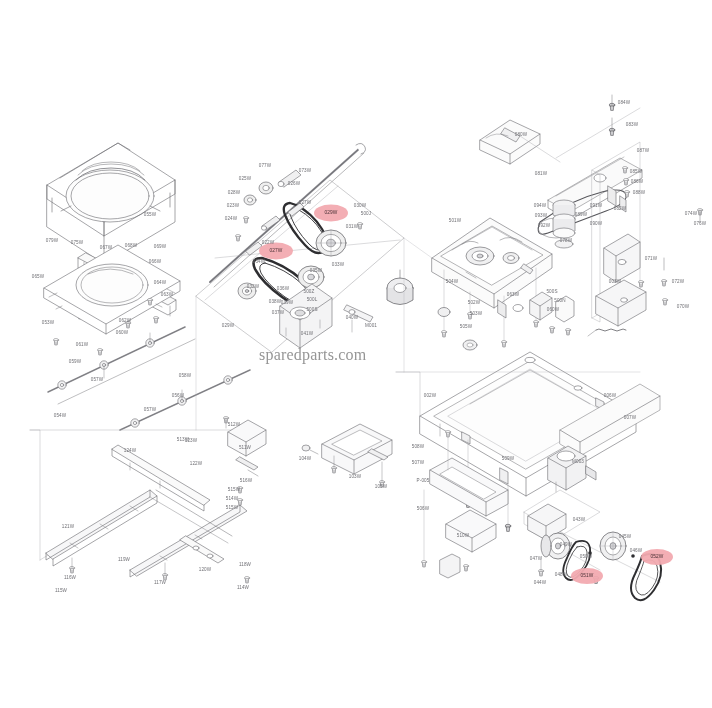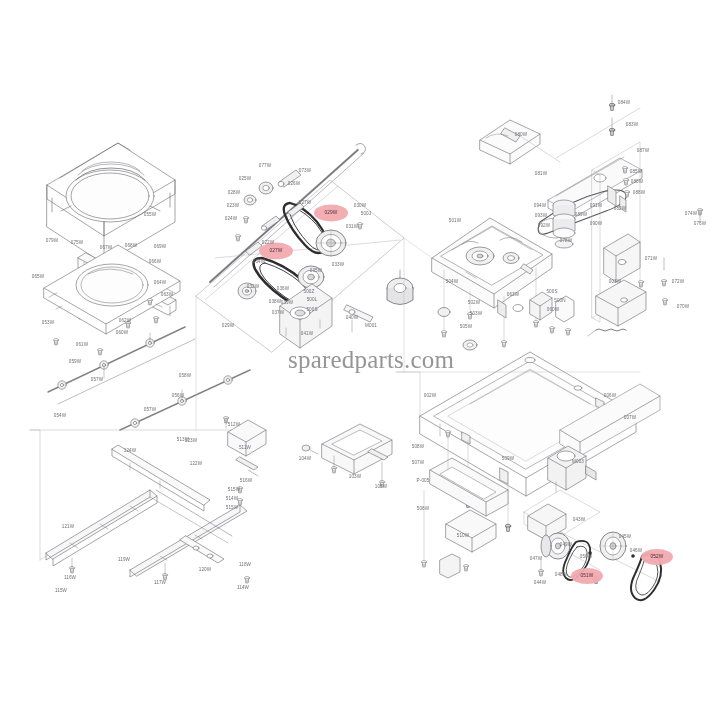--- a/index.html
+++ b/index.html
@@ -26,23 +26,23 @@
   }
   .wm {
     position: absolute;
     font-family: "Liberation Serif", serif;
     color: #8d8d8d;
     opacity: 0.92;
     white-space: nowrap;
     letter-spacing: 0.2px;
   }
   #watermark-text {
-    left: 288px;
+    left: 259px;
     top: 346px;
-    font-size: 25px;
+    font-size: 16px;
   }
   .plabel {
     position: absolute;
     font-family: "Liberation Sans", sans-serif;
     font-size: 4.6px;
     color: #6f6f74;
     white-space: nowrap;
     transform: translate(-50%, -50%);
     letter-spacing: 0.1px;
     line-height: 1;

